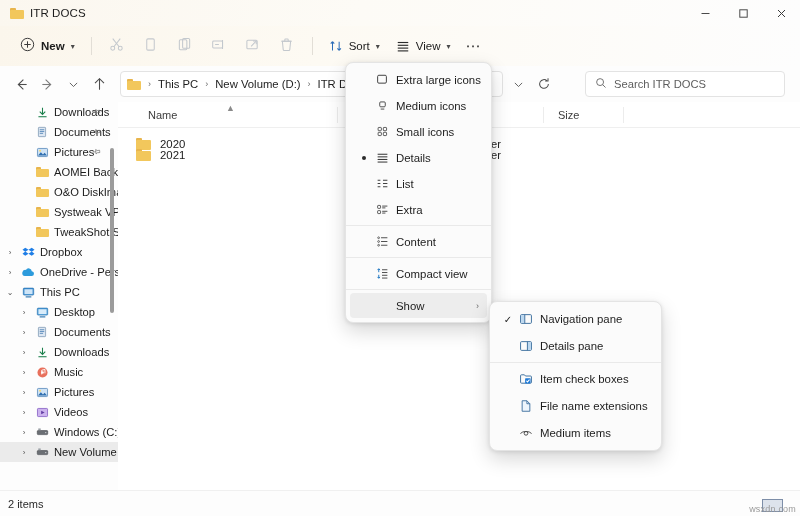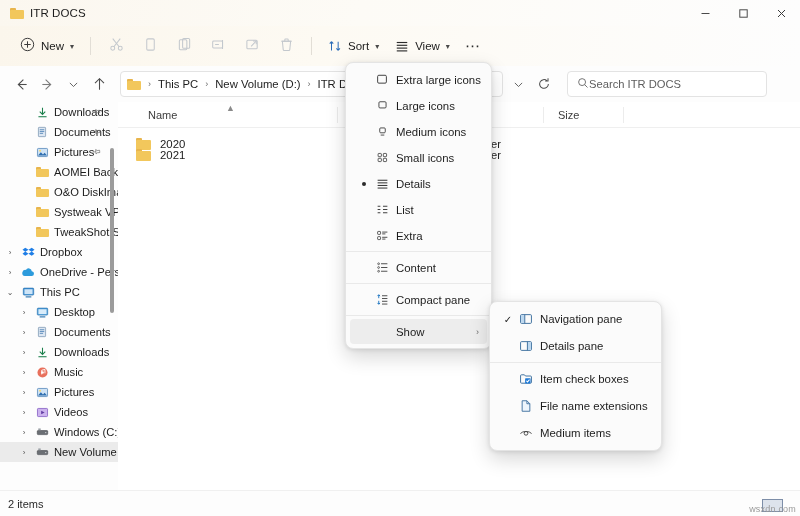--- a/index.html
+++ b/index.html
@@ -38,21 +38,21 @@
         color:#3a3a3a; font-size:11px; }
   .wc svg { display:block; }
 
   
   .cmdbar {
     position:absolute; left:0; top:26px; width:800px; height:40px;
     background: linear-gradient(100deg,#fbf6ec 0%, #fdfaf3 40%, #fdfdfd 100%);
     display:flex; align-items:center;
   }
   .newbtn { display:flex; align-items:center; gap:6px; margin-left:12px; padding:4px 8px; height:28px;}
-  .newbtn .lbl { font-size:11.5px; font-weight:400; color:#1c1c1c; }
+  .newbtn .lbl { font-size:11.5px; font-weight:700; color:#1c1c1c; }
   .chev { font-size:8px; color:#4a4a4a; }
   .vsep { width:1px; height:18px; background:#e2ded6; margin:0 8px; }
   .tbtn { width:34px; height:28px; display:flex; align-items:center; justify-content:center;
           color:#c3c8cd; }
   .tlabelbtn { display:flex; align-items:center; gap:6px; height:28px; padding:0 8px; }
   .tlabelbtn .lbl { font-size:11.5px; color:#1c1c1c; }
   .tlabelbtn .ic { color:#2b2b2b; display:flex; }
   .ellips { width:30px; height:28px; display:flex; align-items:center; justify-content:center;
             font-size:15px; color:#2b2b2b; letter-spacing:1px; }
 
@@ -68,23 +68,23 @@
     background:#ffffff; border:1px solid #e3e3e3; border-radius:4px;
     display:flex; align-items:center; padding:0 6px; gap:3px;
   }
   .crumb { font-size:11.3px; color:#1d1d1d; padding:1px 3px; white-space:nowrap; }
   .crumb-sep { font-size:9px; color:#6a6a6a; padding:0 1px; }
   .addr-ico { width:14px; height:11px; position:relative; margin-right:3px; }
   .addr-ico:before{content:""; position:absolute; left:0; top:0; width:6px;height:3px;background:#e8b54d;border-radius:1px 1px 0 0;}
   .addr-ico:after{content:""; position:absolute; left:0; top:2px; width:14px;height:9px;background:#f2c75c;border-radius:1px;}
   .addr-right { display:flex; align-items:center; margin-left:2px; }
   .searchbox {
-    width:200px; height:26px; margin-left:10px;
+    width:200px; height:26px; margin-left:28px;
     background:#ffffff; border:1px solid #e3e3e3; border-radius:4px;
-    display:flex; align-items:center; padding:0 9px;
+    display:flex; align-items:center; gap:7px; padding:0 9px;
   }
   .searchbox .ph { font-size:11.2px; color:#5d5d5d; }
 
   
   .sidebar {
     position:absolute; left:0; top:102px; width:118px; height:388px;
     background:#fdfdfd; overflow:hidden;
   }
   .sbitem { display:flex; align-items:center; height:20px; padding-left:4px; gap:5px;
             font-size:11.2px; color:#1c1c1c; white-space:nowrap; position:relative; }
@@ -571,29 +571,20 @@
           <svg width="14" height="14" viewBox="0 0 16 16">
             <rect x="3" y="2.6" width="10" height="9" rx="1.4" fill="none" stroke="#3b3b3b" stroke-width="1.1"></rect>
           </svg>
         </span>
         <span class="mlbl">Extra large icons</span>
       </div>
       <div class="mi">
         <span class="mark"></span>
         <span class="mico">
           <svg width="13" height="13" viewBox="0 0 16 16">
-            <rect x="3.6" y="3.4" width="8.8" height="7.6" rx="1.3" fill="none" stroke="#3b3b3b" stroke-width="1.1"></rect>
-          </svg>
-        </span>
-        <span class="mlbl">Large icons</span>
-      </div>
-      <div class="mi">
-        <span class="mark"></span>
-        <span class="mico">
-          <svg width="13" height="13" viewBox="0 0 16 16">
             <rect x="4.6" y="3.6" width="6.8" height="6" rx="1.2" fill="none" stroke="#3b3b3b" stroke-width="1.1"></rect>
             <line x1="5.8" y1="12.4" x2="10.2" y2="12.4" stroke="#3b3b3b" stroke-width="1.1"></line>
           </svg>
         </span>
         <span class="mlbl">Medium icons</span>
       </div>
       <div class="mi">
         <span class="mark"></span>
         <span class="mico">
           <svg width="13" height="13" viewBox="0 0 16 16">
@@ -668,21 +659,21 @@
         <span class="mico">
           <svg width="13" height="13" viewBox="0 0 16 16">
             <path d="M3.4 6.4 L3.4 2.2 M1.8 3.8 L3.4 2.2 L5 3.8" stroke="#0f6cbd" stroke-width="1.1" fill="none"></path>
             <path d="M3.4 9.6 L3.4 13.8 M1.8 12.2 L3.4 13.8 L5 12.2" stroke="#0f6cbd" stroke-width="1.1" fill="none"></path>
             <line x1="7.4" y1="3.4" x2="14" y2="3.4" stroke="#3b3b3b" stroke-width="1.1"></line>
             <line x1="7.4" y1="6.8" x2="14" y2="6.8" stroke="#3b3b3b" stroke-width="1.1"></line>
             <line x1="7.4" y1="10.2" x2="14" y2="10.2" stroke="#3b3b3b" stroke-width="1.1"></line>
             <line x1="7.4" y1="13.6" x2="14" y2="13.6" stroke="#3b3b3b" stroke-width="1.1"></line>
           </svg>
         </span>
-        <span class="mlbl">Compact pane</span>
+        <span class="mlbl">Compact view</span>
       </div>
       <div class="msep"></div>
       <div class="mi hl">
         <span class="mark"></span>
         <span class="mico"></span>
         <span class="mlbl">Show</span>
         <span class="arrow">›</span>
       </div>
     </div>
 

